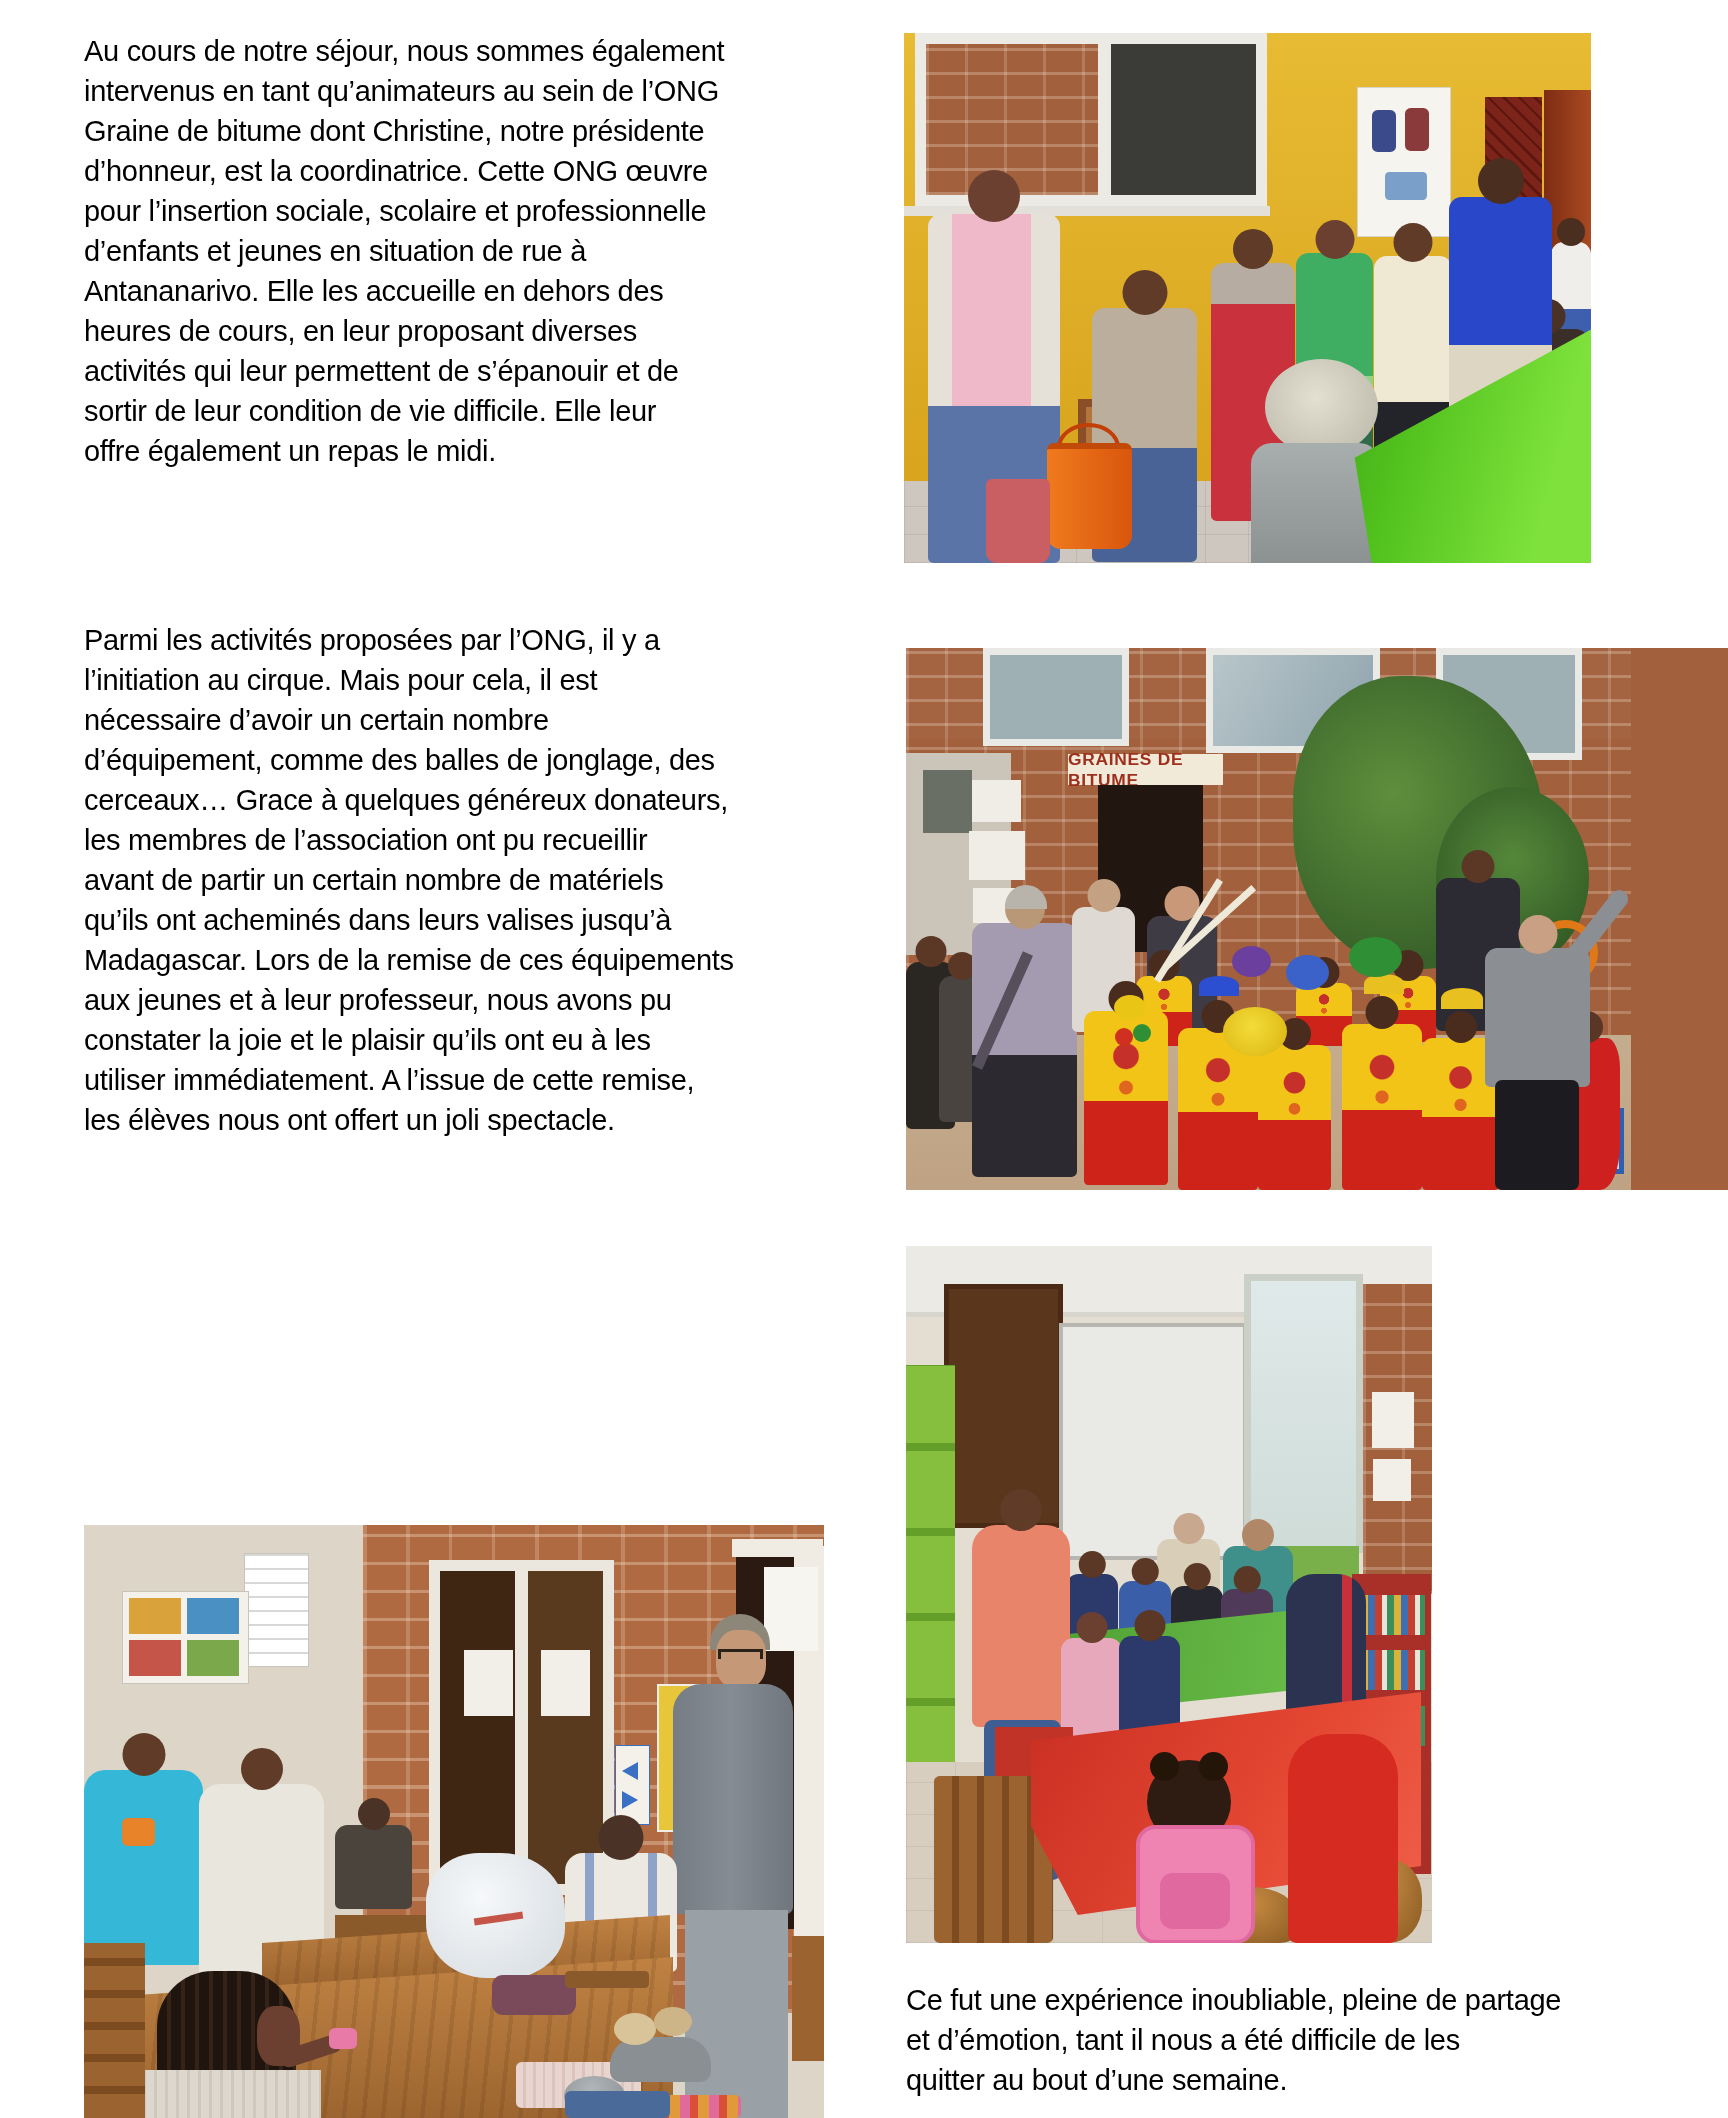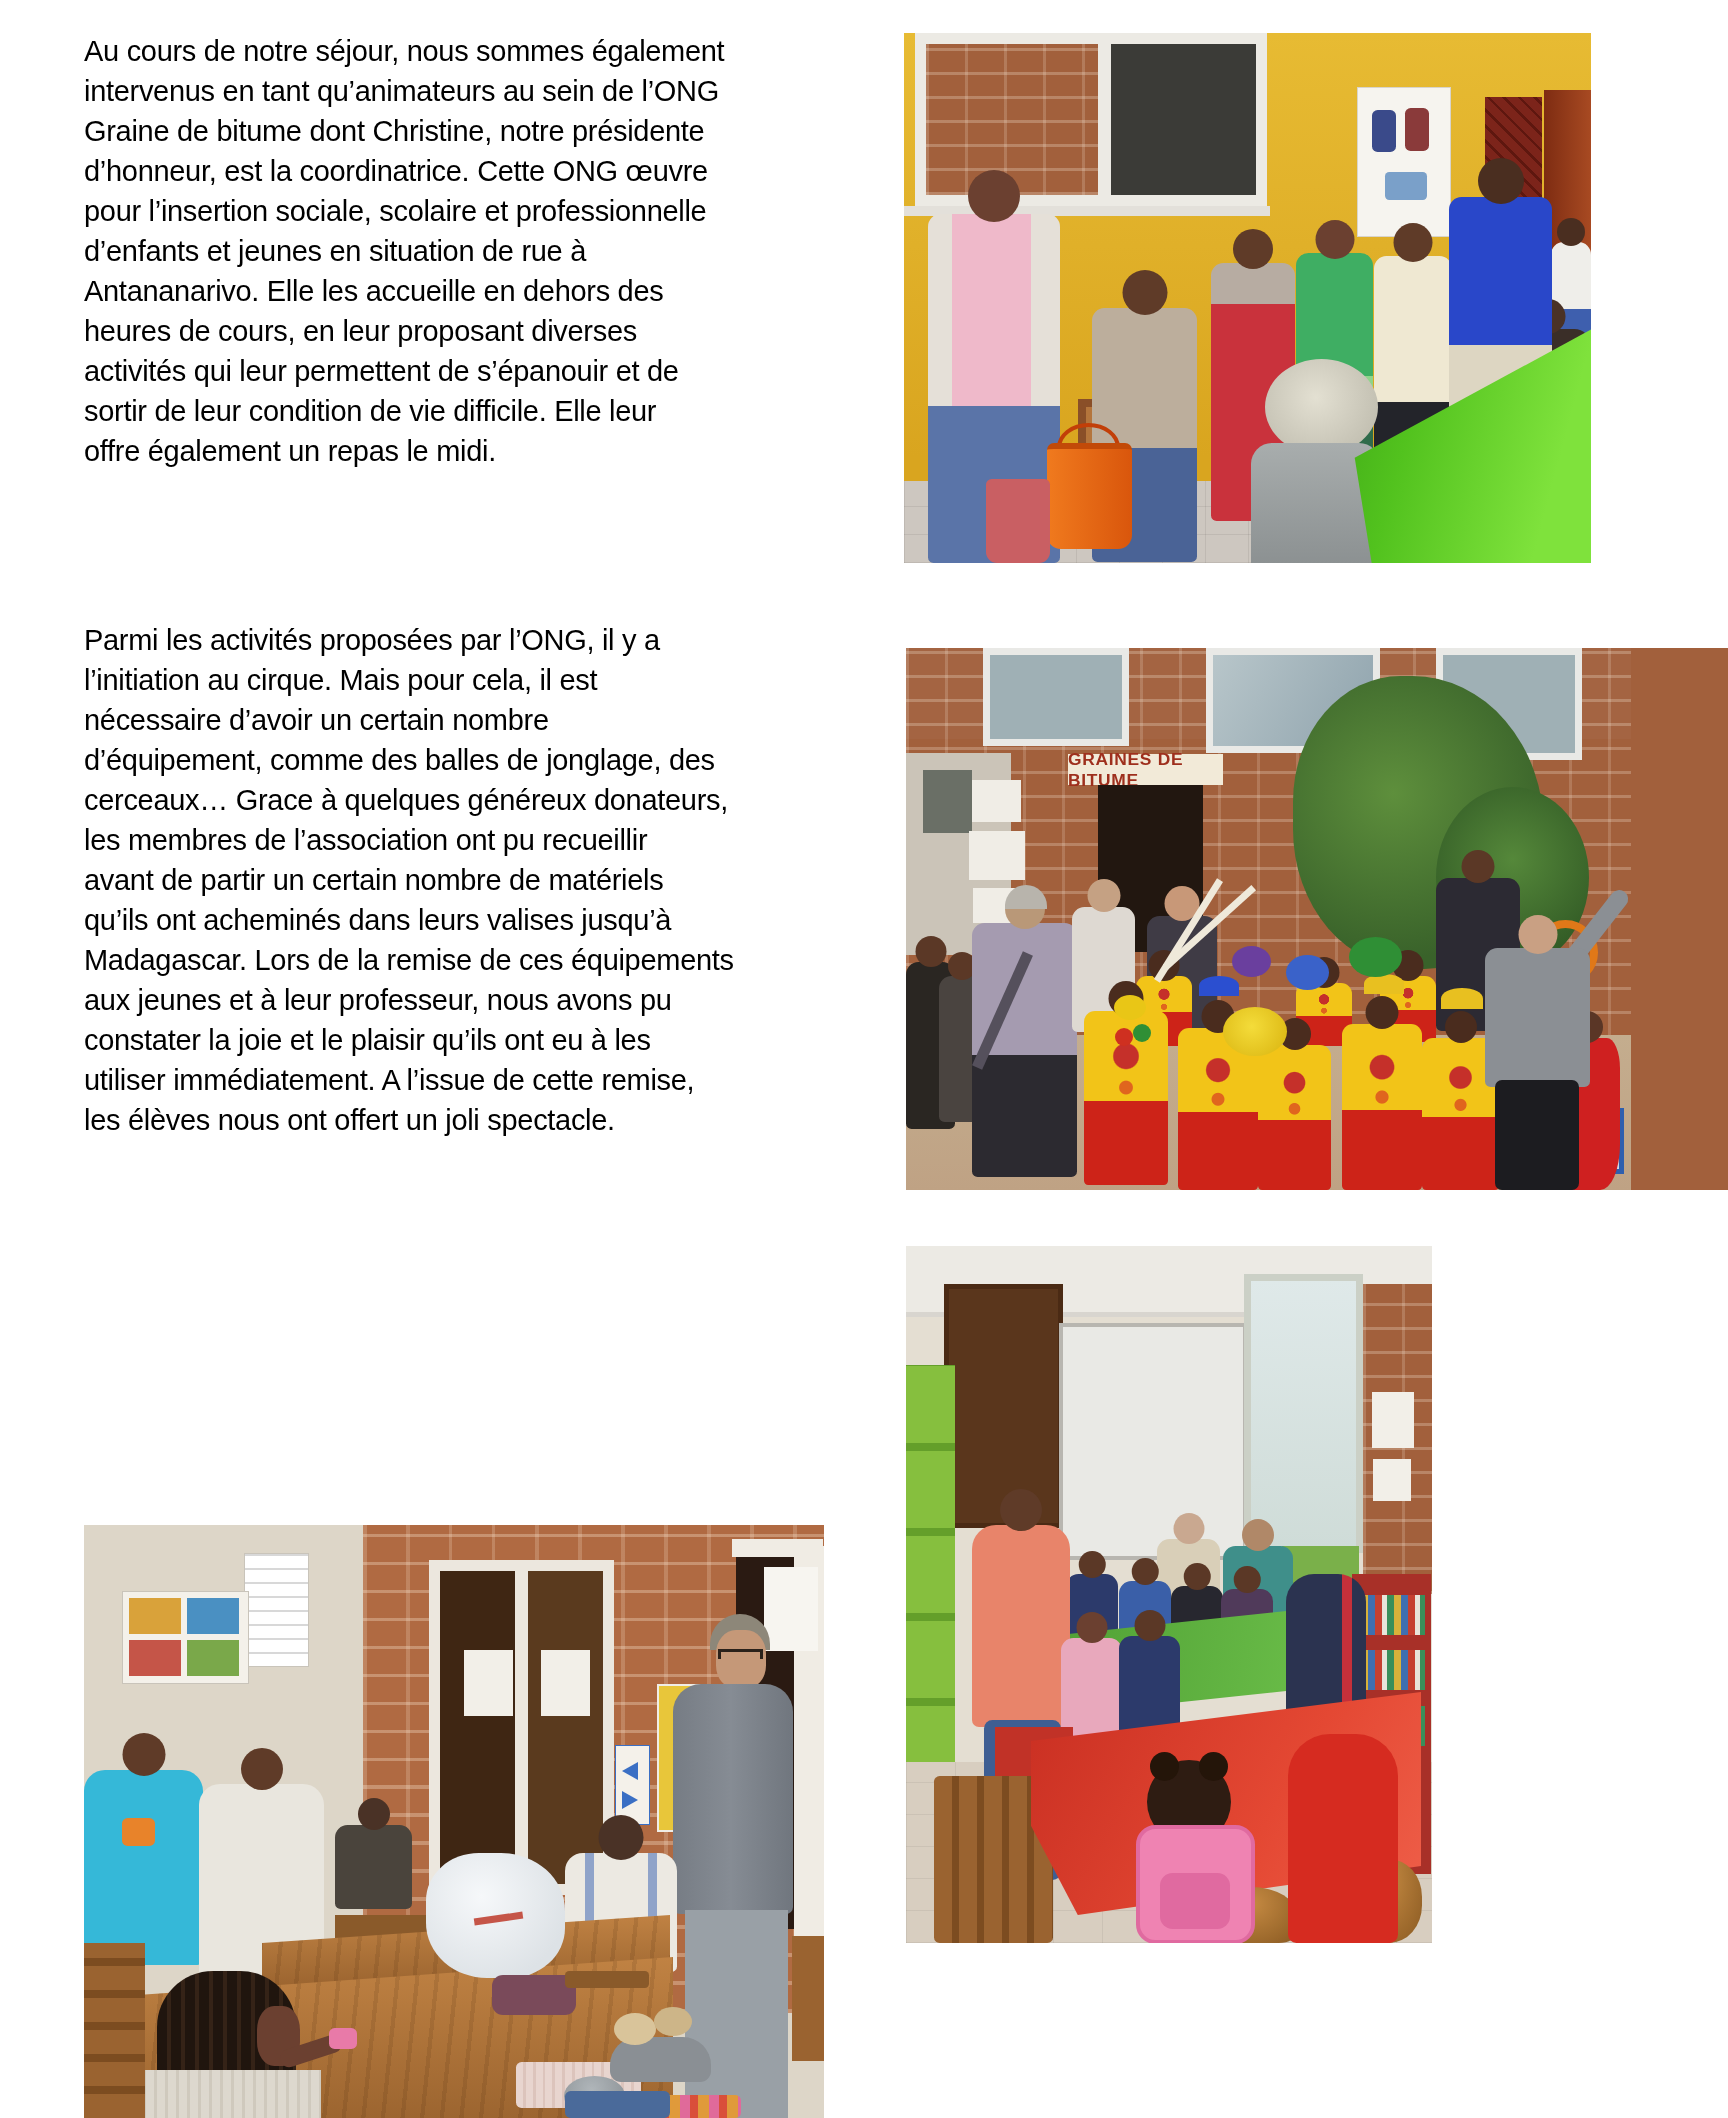--- a/index.html
+++ b/index.html
@@ -57,20 +57,23 @@
 intervenus en tant qu’animateurs au sein de l’ONG
 Graine de bitume dont Christine, notre présidente
 d’honneur, est la coordinatrice. Cette ONG œuvre
 pour l’insertion sociale, scolaire et professionnelle
 d’enfants et jeunes en situation de rue à
 Antananarivo. Elle les accueille en dehors des
 heures de cours, en leur proposant diverses
 activités qui leur permettent de s’épanouir et de
 sortir de leur condition de vie difficile. Elle leur
 offre également un repas le midi.</p>
+  <p class="para" style="left:906px;top:1980px;width:816px;">Ce fut une expérience inoubliable, pleine de partage
+et d’émotion, tant il nous a été difficile de les
+quitter au bout d’une semaine.</p>
 
   <div class="ph" id="photo1" style="left:904px;top:33px;width:687px;height:530px;background:linear-gradient(180deg,#e7bb33,#d9a51f 80%);">
     <div class="e brick" style="left:21.6px;top:11px;width:190px;height:151px;"></div>
     <div class="e" style="left:10.5px;top:0;width:352px;height:173px;border:11px solid #eceae4;box-sizing:border-box;background:linear-gradient(90deg,rgba(0,0,0,0) 0 55%,#3b3b37 55%);"></div>
     <div class="e" style="left:194px;top:11px;width:12.5px;height:151px;background:#eceae4;"></div>
     <div class="e" style="left:0;top:173px;width:366px;height:9.8px;background:#e3e0da;"></div>
     <div class="e" style="left:453px;top:54px;width:92px;height:148px;background:#f6f4ef;border:1.4px solid #d8d4cc;"></div>
     <div class="e" style="left:468px;top:77px;width:24px;height:42px;background:#3a4a8a;border-radius:5.6px;"></div>
     <div class="e" style="left:501px;top:75px;width:24px;height:43px;background:#8a3a3a;border-radius:5.6px;"></div>
     <div class="e" style="left:481px;top:139px;width:42px;height:28px;background:#7aa0c9;border-radius:4.2px;"></div>

